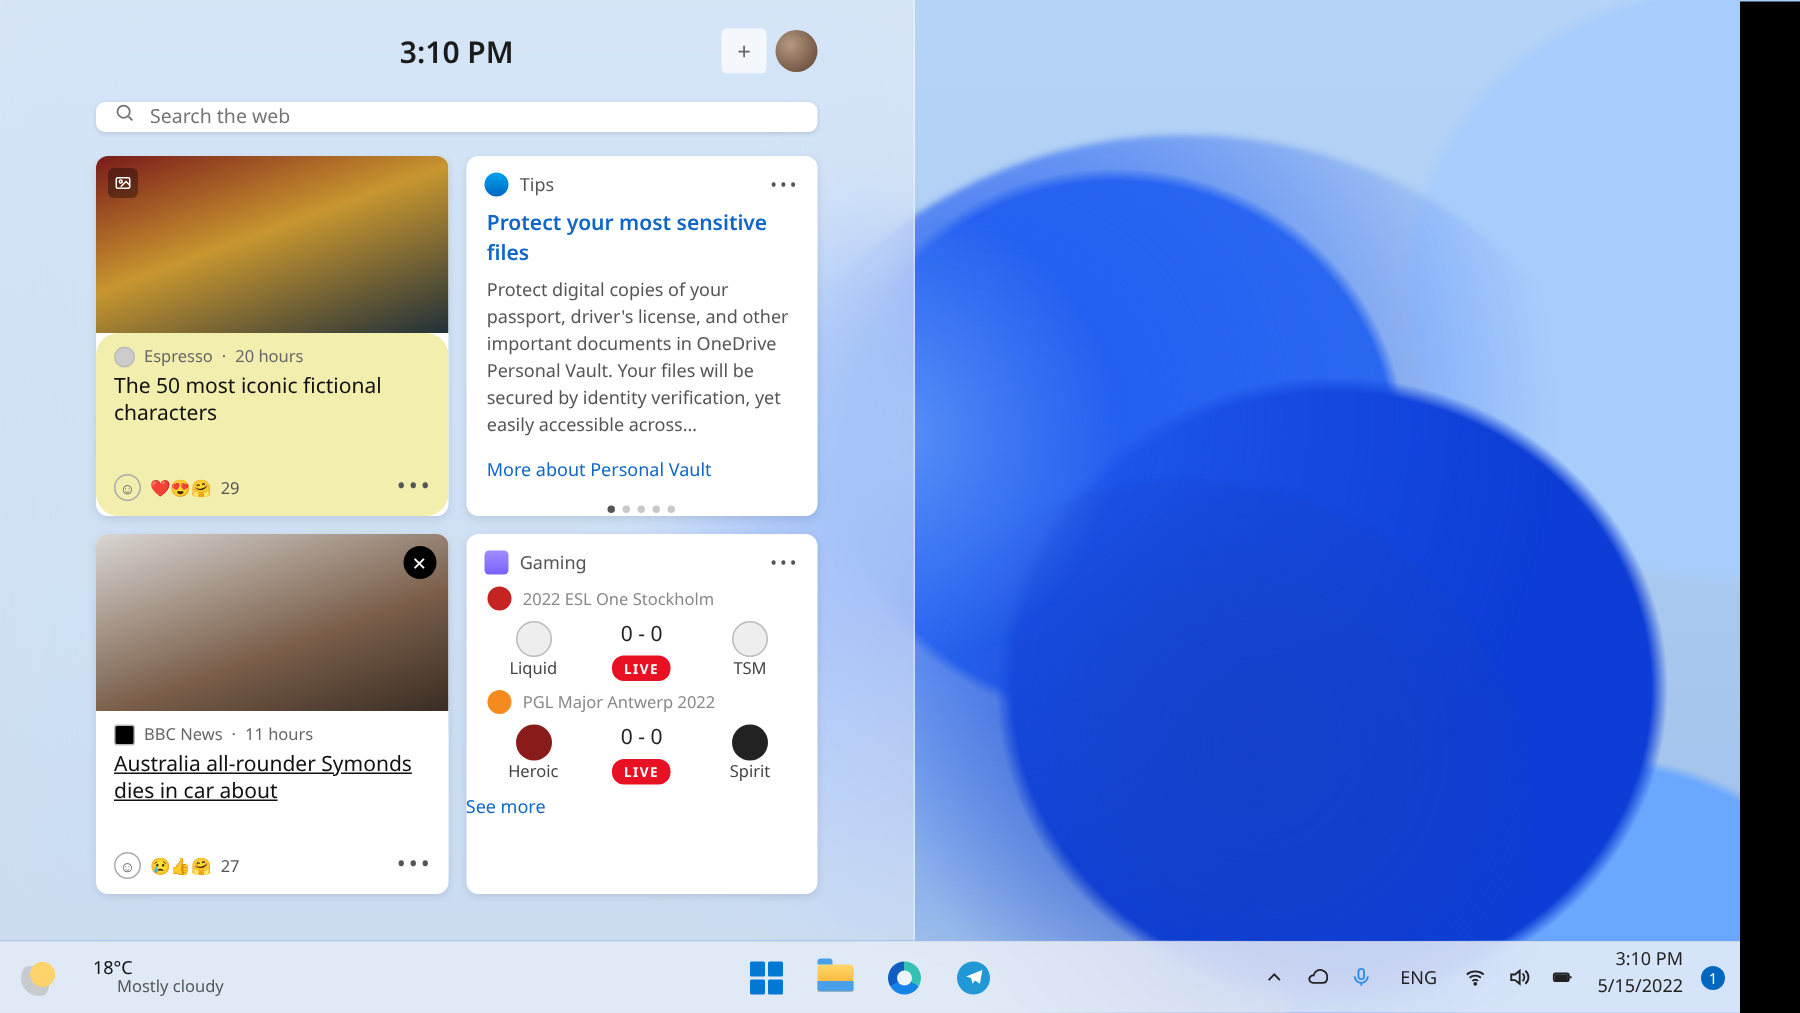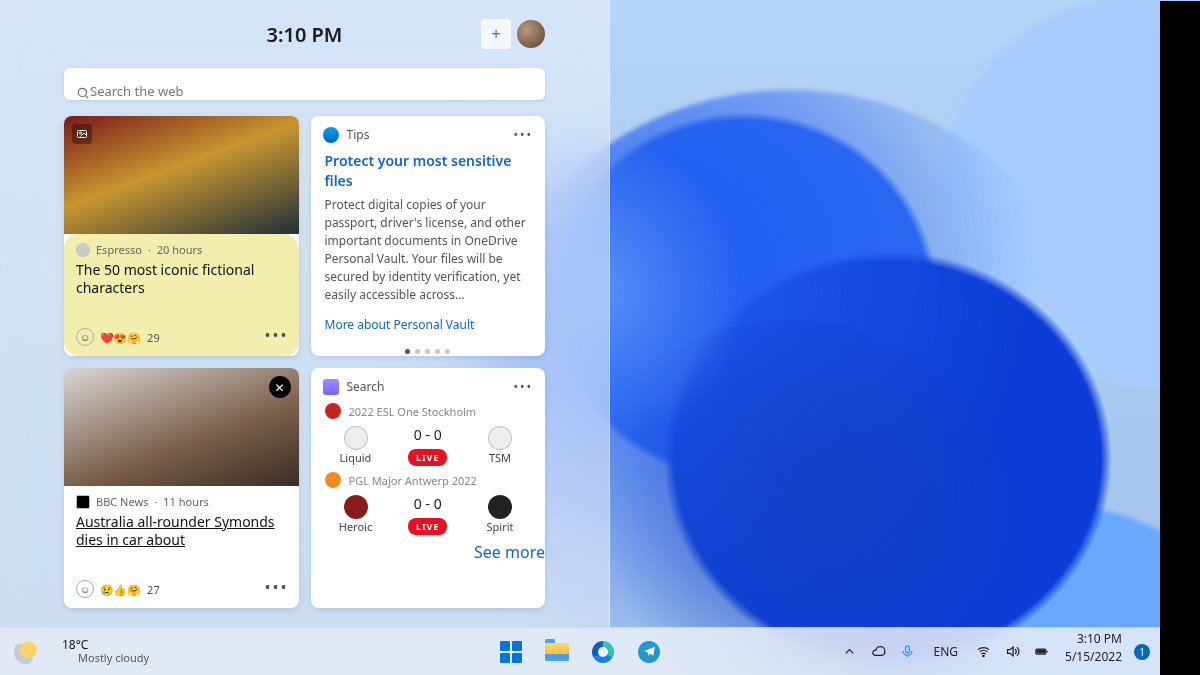--- a/index.html
+++ b/index.html
@@ -43,22 +43,22 @@
     width: 30px; height: 30px; border-radius: 4px;
     background: rgba(255,255,255,.75);
     display: flex; align-items: center; justify-content: center;
     color: #666; font-size: 16px;
   }
   .avatar { width: 28px; height: 28px; border-radius: 50%;
     background: radial-gradient(circle at 35% 35%, #b79980, #5a4030); }
 
   #search-row { margin-top: 12px; }
   #search-box {
-    display: flex; align-items: flex-end; 
-    background: #fff; border-radius: 6px; height: 32px; padding: 0 12px;
+    display: flex; align-items: flex-start; gap: 10px;
+    background: #fff; border-radius: 6px; height: 20px; padding: 0 12px;
     box-shadow: 0 1px 3px rgba(0,0,0,.12);
   }
   #search-box svg { width: 14px; height: 14px; color: #707070; }
   #search-input { border: none; outline: none; flex: 1; font-size: 13px; color: #333; background: transparent; }
 
   #cards-grid {
     margin-top: 16px;
     display: grid; grid-template-columns: 1fr 1fr; grid-auto-rows: 240px;
     gap: 12px;
     position: relative;
@@ -111,21 +111,21 @@
   .t-ico{ width:16px;height:16px;border-radius:50%; }
   .t-ico.red{ background:#c62323;} .t-ico.orange{background:#f58a1f;}
   .match-row{ display:flex; align-items:center; justify-content:space-between; padding:2px 18px;}
   .team{ display:flex;flex-direction:column;align-items:center; gap:0; width:54px;}
   .team-ico{ width:24px;height:24px;border-radius:50%;background:#222;}
   .team-ico.white{background:#eee;border:1px solid #bbb;}
   .team-name{ font-size:11px;color:#444;}
   .score-col{ text-align:center;}
   .score{ font-size:14px;color:#222;}
   .live-pill{ background:#e81123;color:#fff;font-size:9px;font-weight:700;letter-spacing:1px;padding:2px 8px;border-radius:8px;display:inline-block;}
-  .see-more{ text-align:right;color:#1067c6;font-size:16px;padding:4px 0 4px;cursor:pointer;}
+  .see-more{ text-align:left;color:#1067c6;font-size:12px;padding:4px 0 4px;cursor:pointer;}
 
   
   #panel-scroll{ position:absolute; top:150px; right:40px; width:3px; height:70px; background:#888; border-radius:2px;}
 
   
   #taskbar { position: absolute; left: 0; right: 40px; bottom: 0; height: 48px;
     background: rgba(238,242,248,.82);
     border-top: 1px solid rgba(0,0,0,.05);
     backdrop-filter: blur(20px);
     display: flex; align-items: center;
@@ -259,21 +259,21 @@
           <span>😢👍🤗</span>
           <span>27</span>
         </div>
         <span class="more">•••</span>
       </div>
     </div>
 
     <div class="card">
       <div class="card-hdr">
         <span class="hdr-ico game"></span>
-        <span>Search</span>
+        <span>Gaming</span>
         <span class="hdr-more">•••</span>
       </div>
 
       <div class="tournament">
         <span class="t-ico red"></span>
         <span>2022 ESL One Stockholm</span>
       </div>
       <div class="match-row">
         <div class="team">
             <span class="team-ico white"></span>

